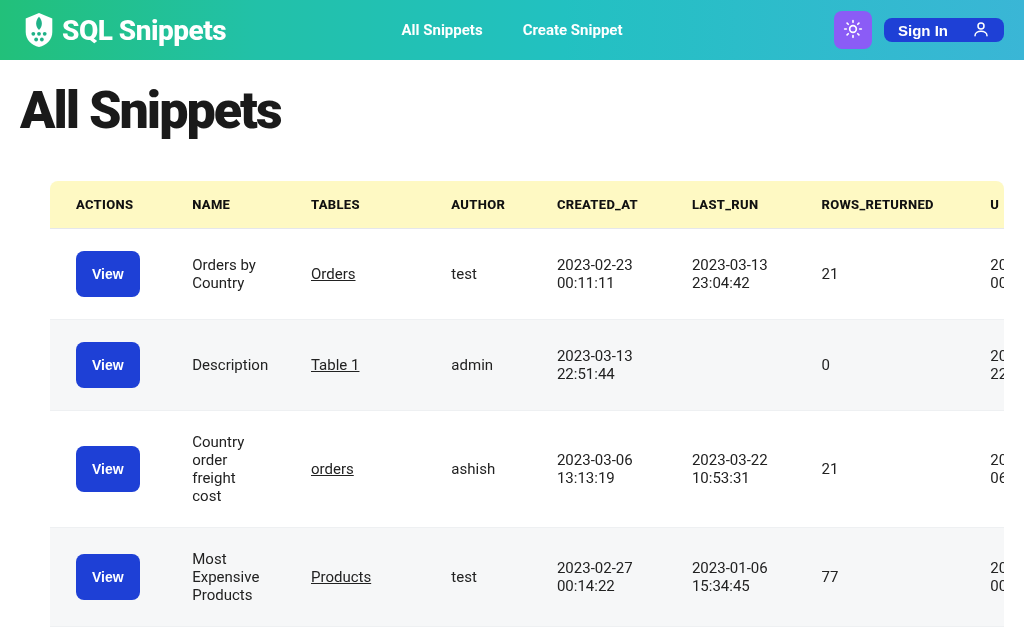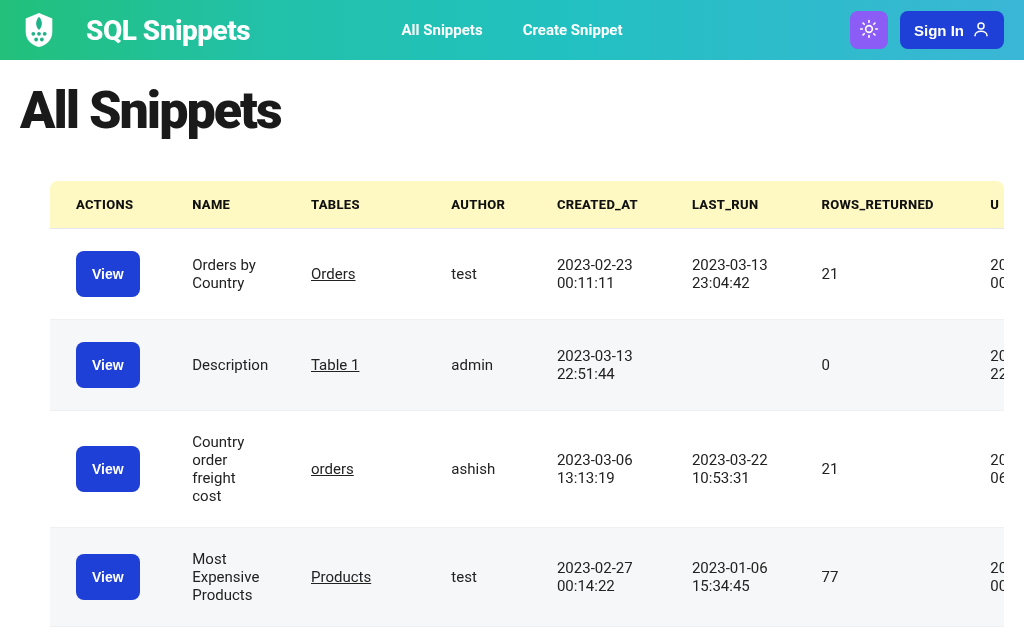--- a/index.html
+++ b/index.html
@@ -1,27 +1,27 @@
 <!DOCTYPE html>
 <html><head>
   <meta charset="utf-8">
   <style>
     * { margin: 0; padding: 0; box-sizing: border-box; }
     body { font-family: -apple-system, BlinkMacSystemFont, "Segoe UI", Roboto, Helvetica, Arial, sans-serif; color: #1a1a1a; background: #fff; width: 1024px; height: 644px; overflow: hidden; position: relative; }
     .scroll-wrap { width: 1024px; height: 644px; overflow-y: scroll; overflow-x: hidden; }
     
     .header { height: 60px; background: linear-gradient(90deg, #22c07a 0%, #22c1a8 25%, #22c1c1 55%, #3ab6d6 100%); display: flex; align-items: center; padding: 0 20px; }
-    .brand { display: flex; align-items: center; gap: 28px; }
+    .brand { display: flex; align-items: center; gap: 4px; }
     .brand-icon { width: 38px; height: 38px; }
     .brand-title { font-size: 28px; font-weight: 800; color: #fff; letter-spacing: -0.5px; }
     .nav { display: flex; gap: 40px; margin-left: auto; margin-right: auto; position: absolute; left: 50%; transform: translateX(-50%); }
     .nav a { color: #fff; font-weight: 700; text-decoration: none; font-size: 15px; }
     .header-right { margin-left: auto; display: flex; align-items: center; gap: 12px; }
     .theme-btn { width: 38px; height: 38px; border-radius: 8px; background: #8b5cf6; border: none; display: flex; align-items: center; justify-content: center; cursor: pointer; }
-    .signin-btn { height: 38px; padding: 0 14px; border-radius: 8px; background: #1e40d6; color: #fff; border: none; font-weight: 700; font-size: 15px; display: flex; align-items: center; gap: 8px; cursor: pointer; }
+    .signin-btn { height: 24px; padding: 0 14px; border-radius: 8px; background: #1e40d6; color: #fff; border: none; font-weight: 700; font-size: 15px; display: flex; align-items: center; gap: 24px; cursor: pointer; }
     
     .page { padding: 20px 20px 40px 20px; }
     .page-title { font-size: 52px; font-weight: 900; letter-spacing: -2px; margin-bottom: 40px; }
     
     .table-wrap { border-radius: 8px; overflow-x: auto; margin-left: 30px; margin-right: 0; }
     table { border-collapse: collapse; width: 100%; min-width: 980px; }
     thead th { text-align: left; font-size: 13px; font-weight: 800; letter-spacing: 0.3px; color: #111; padding: 16px 18px 16px 26px; border-bottom: 1px solid #e5e7eb; background: #fef9c3; white-space: nowrap; }
     tbody td { padding: 22px 18px 22px 26px; font-size: 15px; color: #222; vertical-align: middle; border-bottom: 1px solid #eef0f2; }
     tbody tr:nth-child(even) td { background: #f6f7f8; }
     .col-name { max-width: 110px; }

